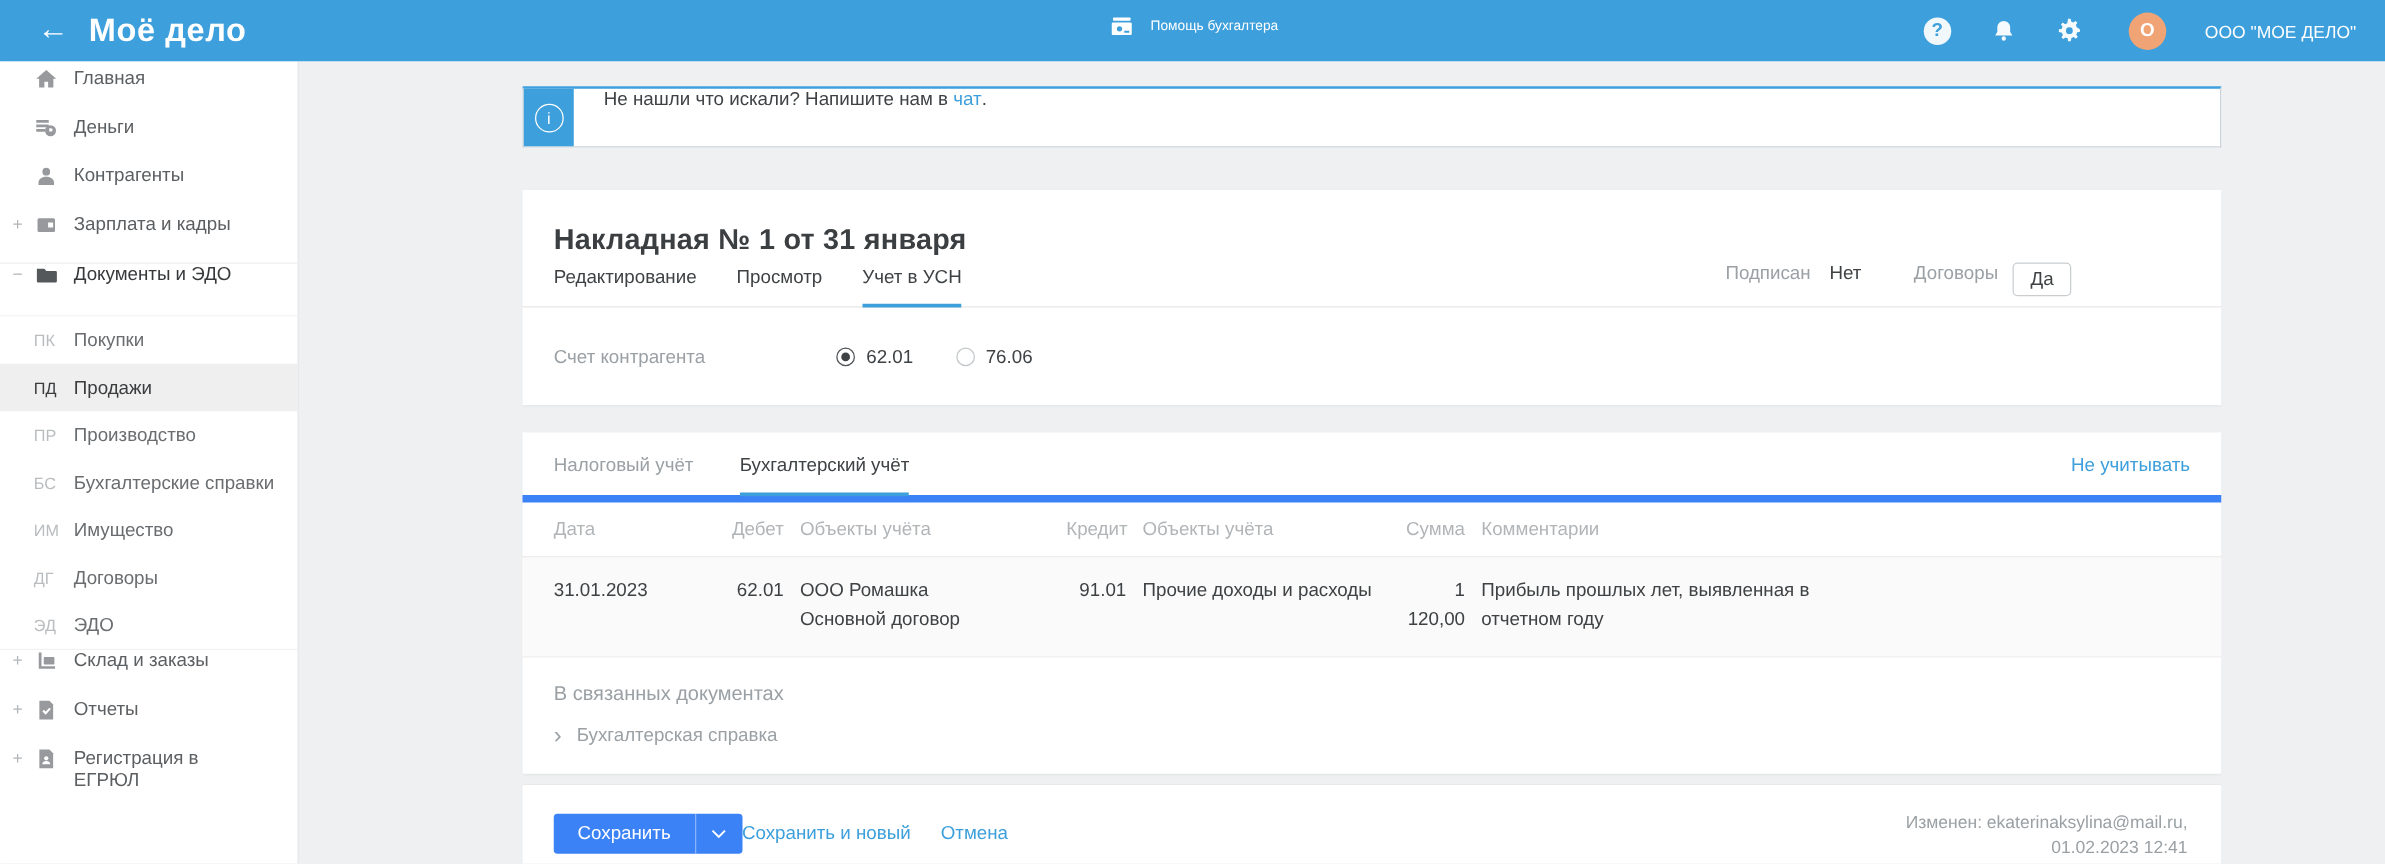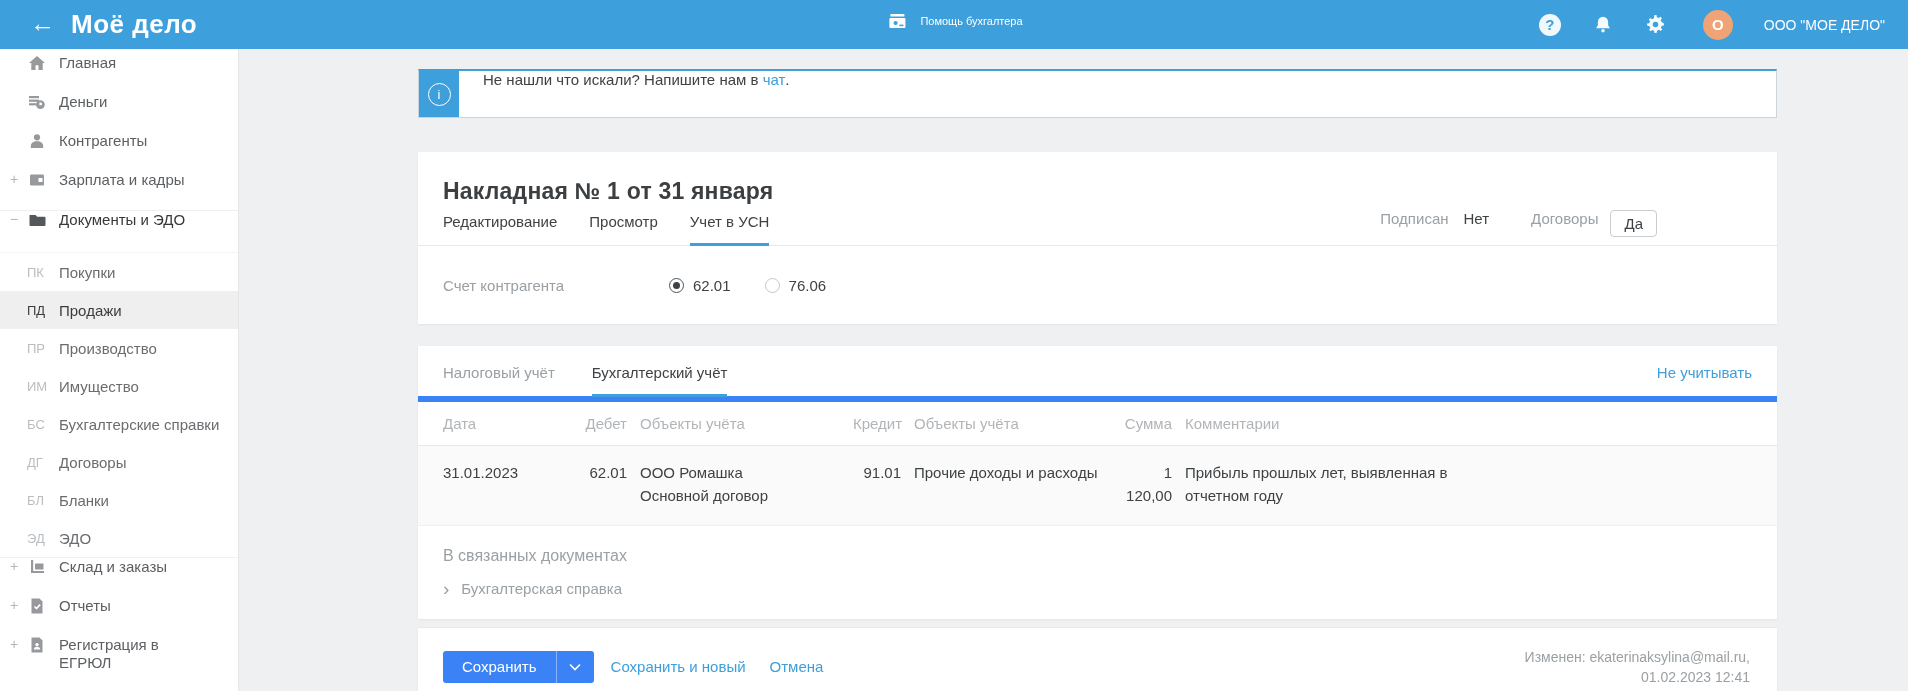--- a/index.html
+++ b/index.html
@@ -88,21 +88,21 @@
   .linked-label{color:#9aa0a4;font-size:16px}
   .linked-doc{margin-top:15px;color:#9aa0a4;display:flex;align-items:center;gap:12px;cursor:pointer}
   .chev{font-size:19px;line-height:14px;color:#9aa0a4}
   
   .footer-card{margin-top:8px;height:78px;box-sizing:border-box;display:flex;
     align-items:center;padding:0 25px;border-top:1px solid #e9e9e9}
   .btn-split{display:flex;height:32px;background:#3b82f6;border-radius:3px;overflow:hidden;color:#fff;cursor:pointer}
   .btn-main{padding:0 19px;display:flex;align-items:center;font-size:15px}
   .btn-caret{width:37px;display:flex;align-items:center;justify-content:center;
     border-left:1px solid rgba(255,255,255,.4)}
-  .flinks{display:flex;align-items:flex-start;gap:24px;margin-left:17px}
+  .flinks{display:flex;align-items:flex-start;gap:24px;}
   .modified{margin-left:auto;text-align:right;color:#9aa0a4;font-size:14px;line-height:20px;padding-right:2px}
 </style>
 </head>
 <body>
 
 <div class="topbar">
   <span class="back">←</span>
   <span class="logo">Моё дело</span>
 
   <div class="help-pill">
@@ -206,34 +206,30 @@
   </div>
   <div class="nav-sub active">
     <span class="code">ПД</span>
     <span class="nav-label">Продажи</span>
   </div>
   <div class="nav-sub">
     <span class="code">ПР</span>
     <span class="nav-label">Производство</span>
   </div>
   <div class="nav-sub">
+    <span class="code">БС</span>
+    <span class="nav-label">Бухгалтерские справки</span>
+  </div>
+  <div class="nav-sub">
     <span class="code">ИМ</span>
     <span class="nav-label">Имущество</span>
   </div>
   <div class="nav-sub">
-    <span class="code">БС</span>
-    <span class="nav-label">Бухгалтерские справки</span>
-  </div>
-  <div class="nav-sub">
     <span class="code">ДГ</span>
     <span class="nav-label">Договоры</span>
-  </div>
-  <div class="nav-sub">
-    <span class="code">БЛ</span>
-    <span class="nav-label">Бланки</span>
   </div>
   <div class="nav-sub">
     <span class="code">ЭД</span>
     <span class="nav-label">ЭДО</span>
   </div>
 
   <div class="nav-top" style="border-top:1px solid #f1f1f1">
     <span class="exp">+</span>
     <span class="nav-icon">
       <svg width="18" height="18" viewBox="0 0 18 18">

